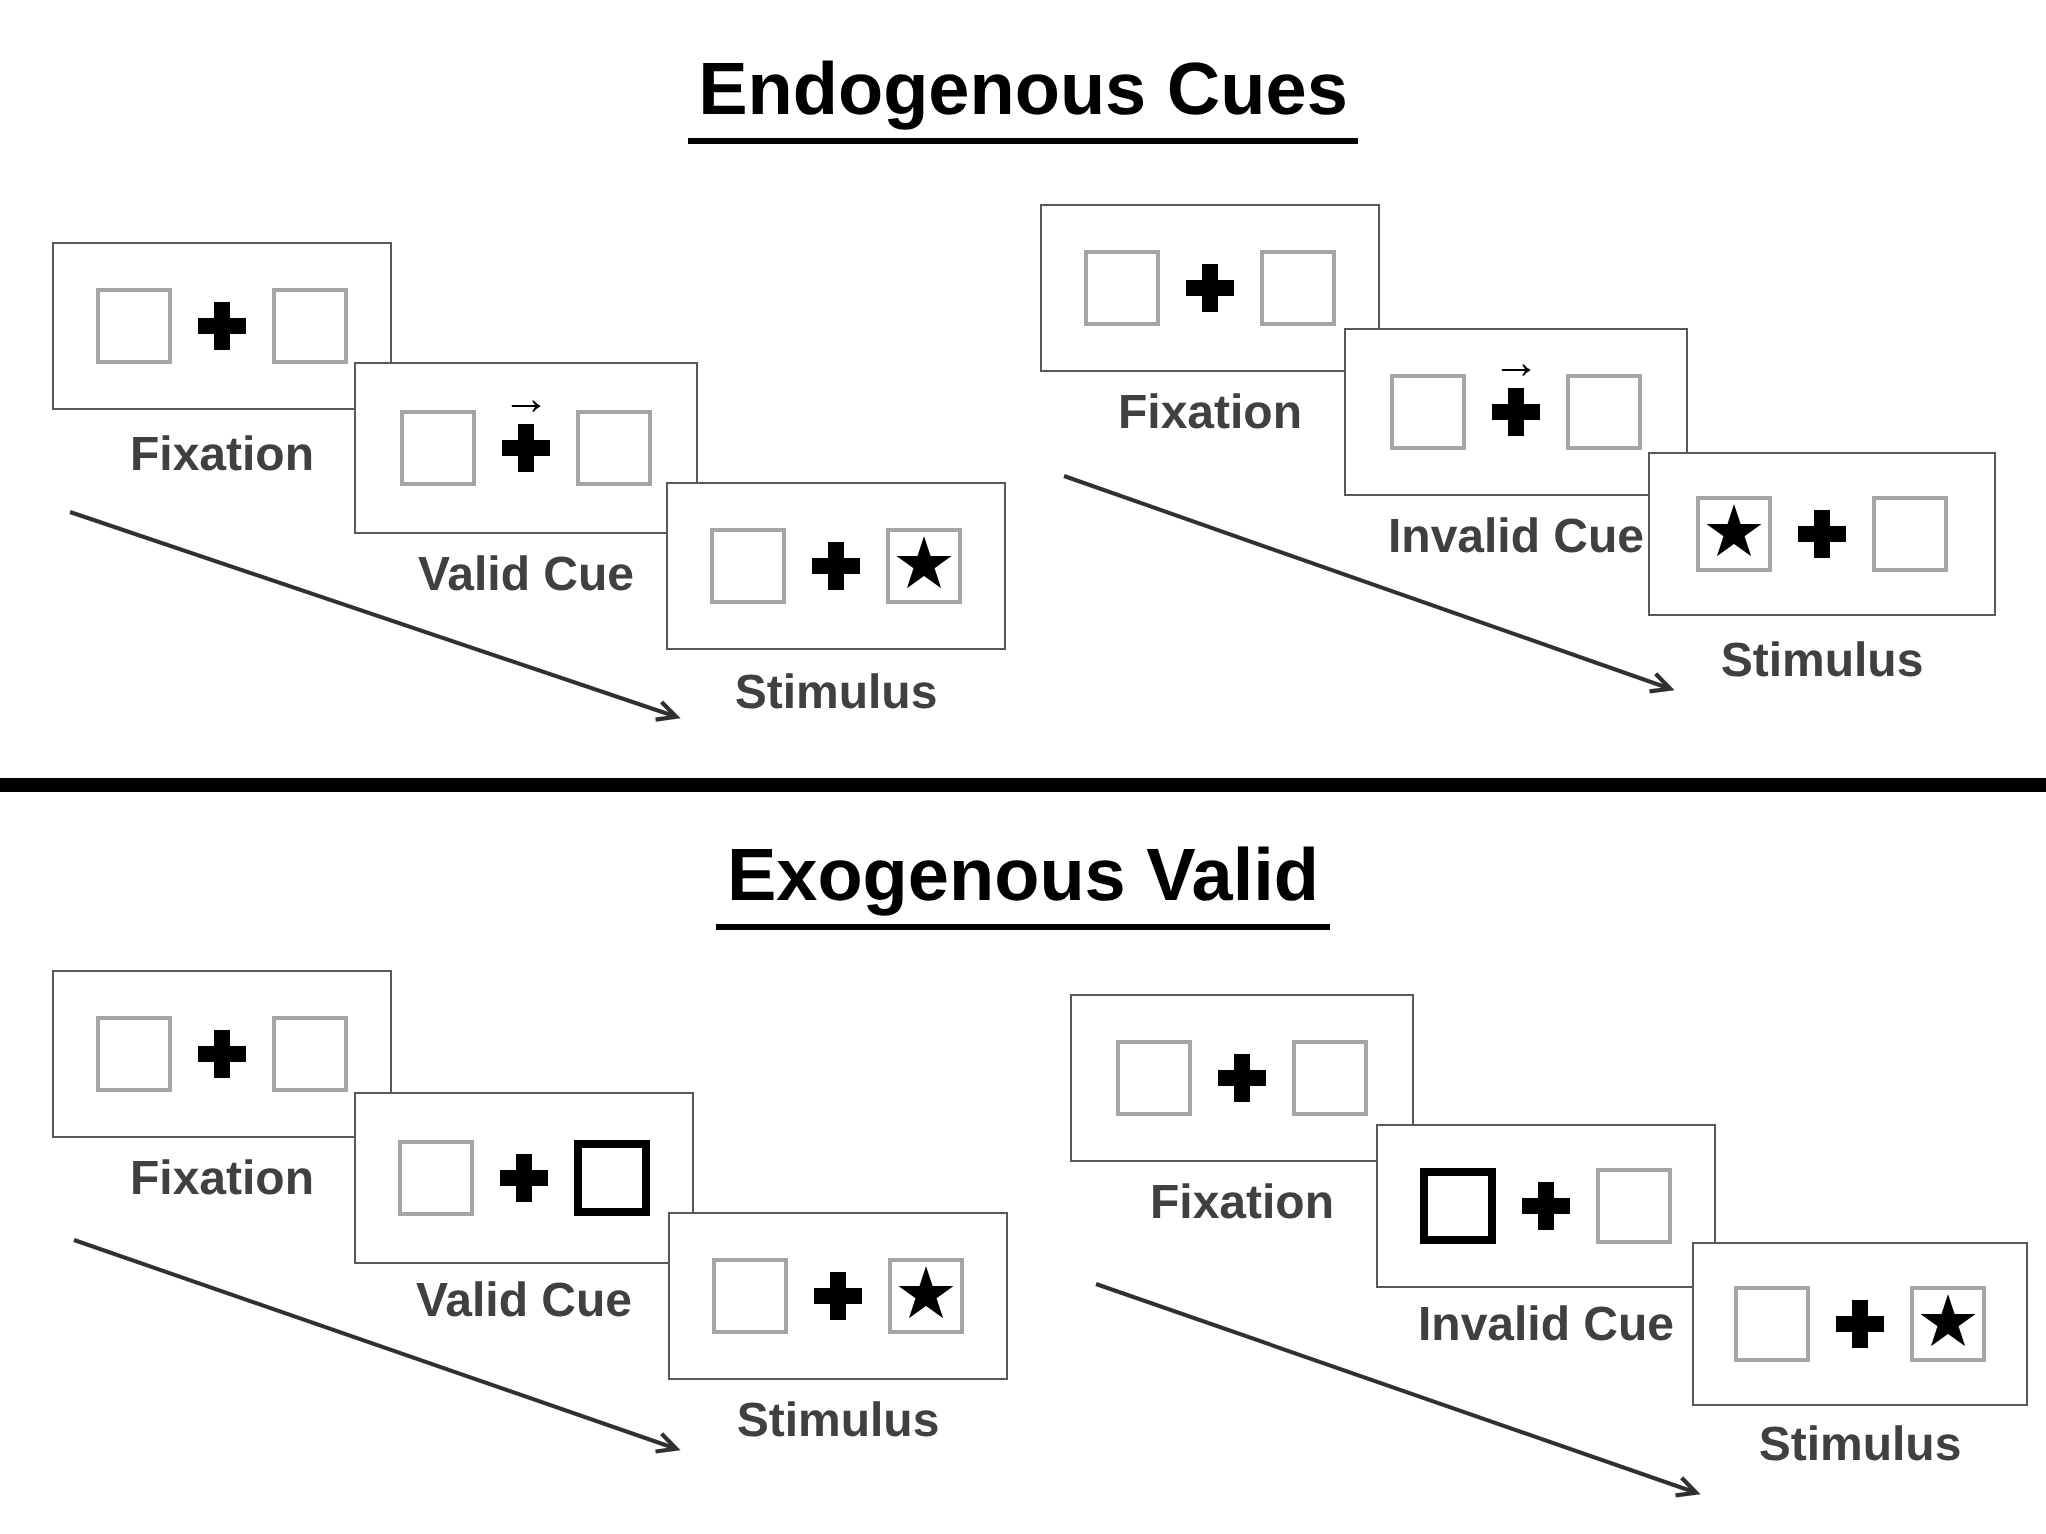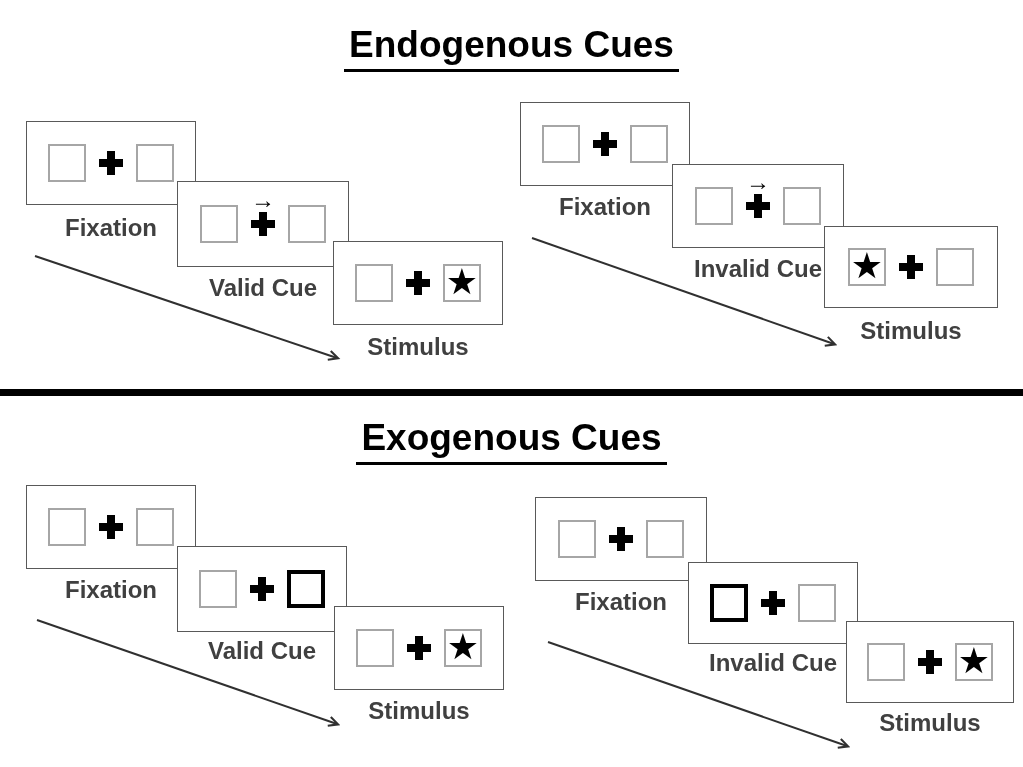--- a/index.html
+++ b/index.html
@@ -101,21 +101,21 @@
       <span class="starglyph">★</span>
     </div>
     <div class="cross"></div>
     <div class="sq"></div>
   </div>
   <div class="plabel" style="left:824px;top:319px;width:174px">Stimulus</div>
 
   <div class="divider"></div>
 
   <div class="section-title" style="top:417px">
-    <span>Exogenous Cues</span>
+    <span>Exogenous Valid</span>
   </div>
 
   <div class="panel" style="left:26px;top:485px;width:170px;height:84px">
     <div class="sq"></div>
     <div class="cross"></div>
     <div class="sq"></div>
   </div>
   <div class="plabel" style="left:26px;top:578px;width:170px">Fixation</div>
 
   <div class="panel" style="left:177px;top:546px;width:170px;height:86px">

